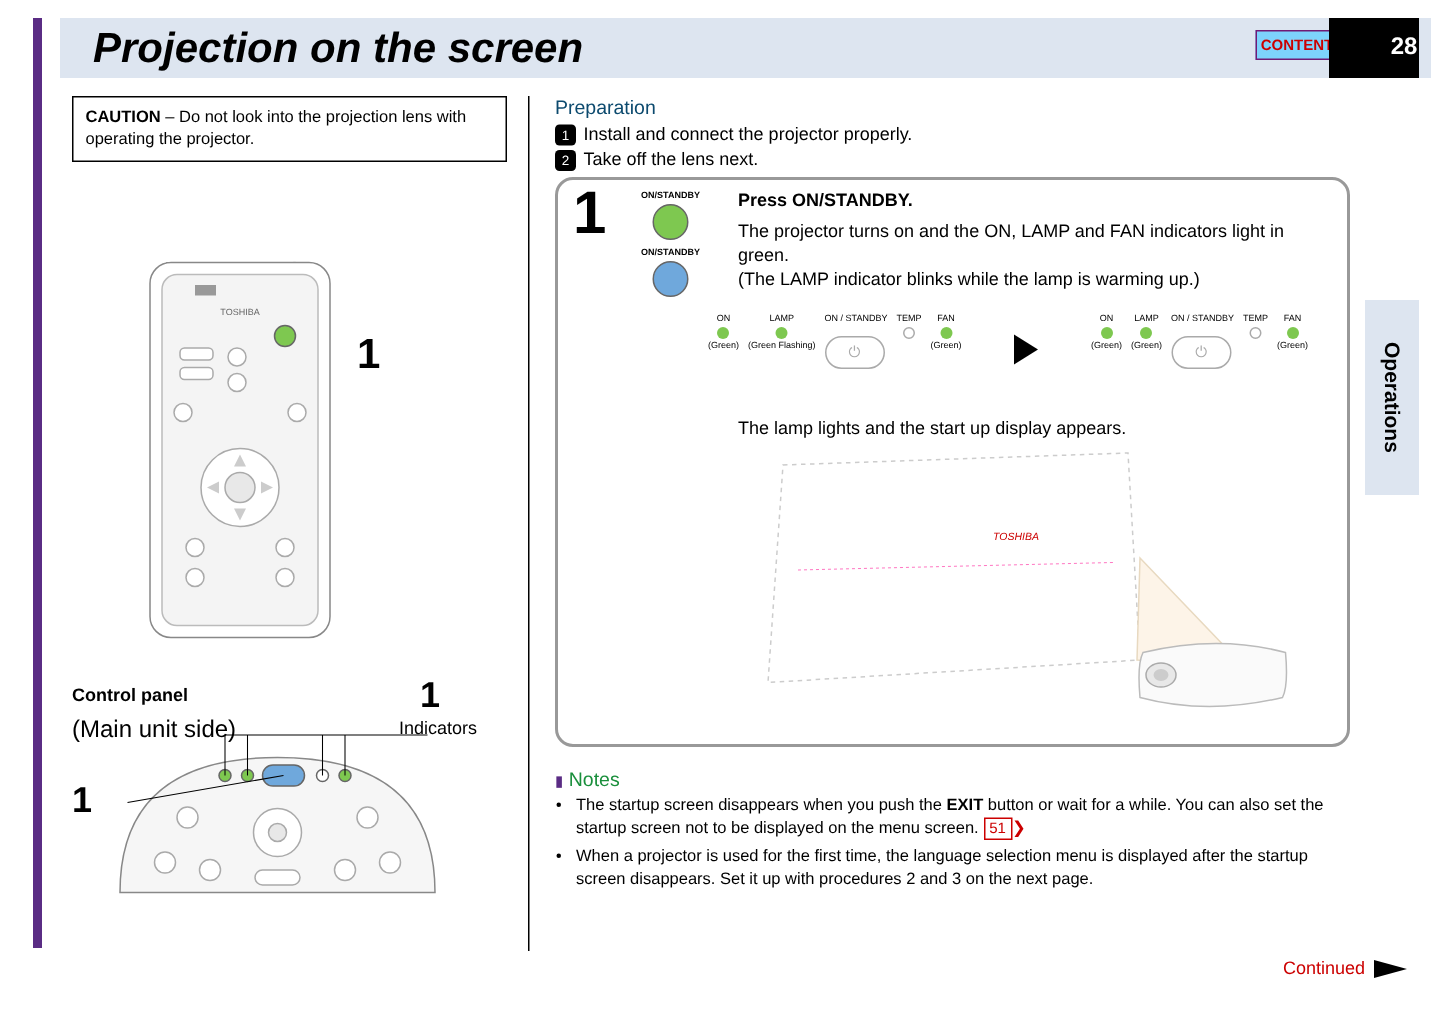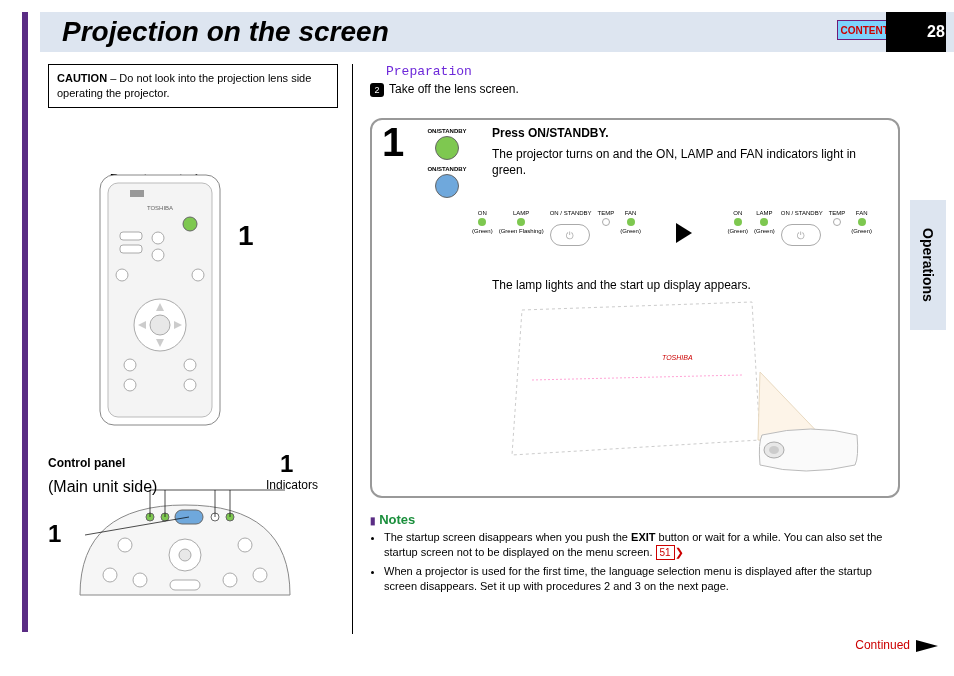--- a/index.html
+++ b/index.html
@@ -157,25 +157,24 @@
   .divider {
     position: absolute;
     left: 352px;
     top: 64px;
     width: 1px;
     height: 570px;
     background: #000;
   }
   .prep-heading {
     position: absolute;
-    left: 386px;
+    left: 370px;
     top: 64px;
     font-size: 13px;
-    color: #6d28d9;
-    font-family: Liberation Mono, monospace;
+    color: #0c4a6e;
   }
   .prep-list {
     position: absolute;
     left: 370px;
     top: 82px;
     font-size: 12px;
   }
   .prep-list .item { margin-bottom: 2px; }
   .num-bullet {
     display: inline-block;
@@ -286,21 +285,21 @@
     top: 180px;
     width: 360px;
     height: 185px;
   }
   .notes-heading {
     position: absolute;
     left: 370px;
     top: 512px;
     font-size: 13px;
     color: #1a8f3c;
-    font-weight: bold;
+    font-weight: normal;
   }
   .notes-list {
     position: absolute;
     left: 370px;
     top: 530px;
     width: 530px;
     font-size: 11px;
     line-height: 1.35;
   }
   .notes-list li { margin-left: 14px; margin-bottom: 4px; }
@@ -339,21 +338,21 @@
 </div>
 
 <div class="contents-badge">CONTENTS</div>
 <div class="page-num">28</div>
 
 <div class="side-tab">
   <span>Operations</span>
 </div>
 
 <div class="caution-box">
-  <b>CAUTION</b><span> – Do not look into the projection lens side operating the projector.</span>
+  <b>CAUTION</b><span> – Do not look into the projection lens with operating the projector.</span>
 </div>
 
 <div class="remote-label">Remote control</div>
 
 <svg class="remote-svg" viewBox="0 0 140 260">
   <rect x="10" y="5" width="120" height="250" rx="14" fill="#fff" stroke="#888"></rect>
   <rect x="18" y="13" width="104" height="234" rx="10" fill="#f4f4f4" stroke="#bbb"></rect>
   <rect x="40" y="20" width="14" height="7" fill="#999"></rect>
   <text x="70" y="40" font-size="6" text-anchor="middle" fill="#666">TOSHIBA</text>
   <circle cx="100" cy="54" r="7" fill="#7ec850" stroke="#666"></circle>
@@ -404,36 +403,38 @@
   <line x1="145" y1="32" x2="145" y2="5" stroke="#000" stroke-width="0.7"></line>
   <line x1="160" y1="32" x2="160" y2="5" stroke="#000" stroke-width="0.7"></line>
   <line x1="80" y1="5" x2="215" y2="5" stroke="#000" stroke-width="0.7"></line>
   <line x1="119" y1="32" x2="15" y2="50" stroke="#000" stroke-width="0.7"></line>
 </svg>
 
 <div class="divider"></div>
 
 <div class="prep-heading">Preparation</div>
 <div class="prep-list">
-  <div class="item"><span class="num-bullet">2</span><span>Take off the lens screen.</span></div>
+  <div class="item"><span class="num-bullet">1</span><span>Install and connect the projector properly.</span></div>
+  <div class="item"><span class="num-bullet">2</span><span>Take off the lens next.</span></div>
 </div>
 
 <div class="step-box">
   <div class="big-step-num">1</div>
 
   <div class="btn-stack">
     <div>ON/STANDBY</div>
     <div class="circ-btn green-btn"></div>
     <div>ON/STANDBY</div>
     <div class="circ-btn blue-btn"></div>
   </div>
 
   <div class="step-title">Press ON/STANDBY.</div>
   <div class="step-text">
     <span>The projector turns on and the ON, LAMP and FAN indicators light in green.</span><br>
+    <span>(The LAMP indicator blinks while the lamp is warming up.)</span>
   </div>
 
   <div class="indicator-row">
     <div class="ind-group">
       <div class="ind-col"><span>ON</span><div class="ind-dot" style="background:#7ec850"></div><span class="ind-green">(Green)</span></div>
       <div class="ind-col"><span>LAMP</span><div class="ind-dot" style="background:#7ec850"></div><span class="ind-green">(Green Flashing)</span></div>
       <div class="ind-col"><span>ON / STANDBY</span><div class="standby-pill">
             <span class="pwr">⏻</span>
           </div></div>
       <div class="ind-col"><span>TEMP</span><div class="ind-dot" style="background:#fff;border:1px solid #aaa"></div></div>

